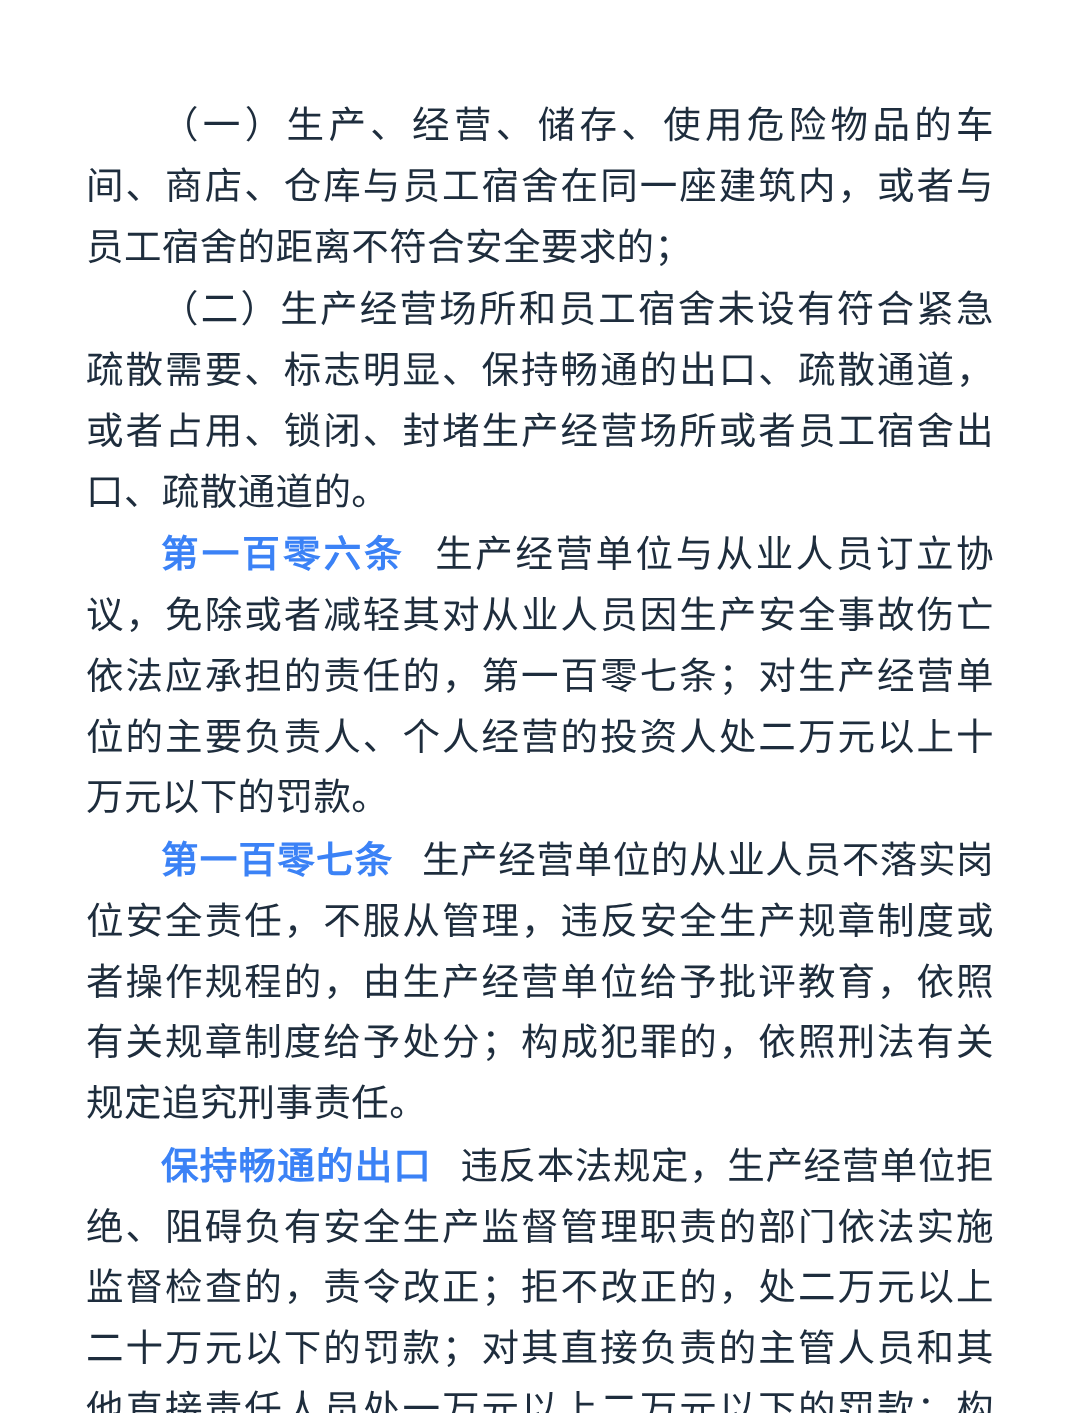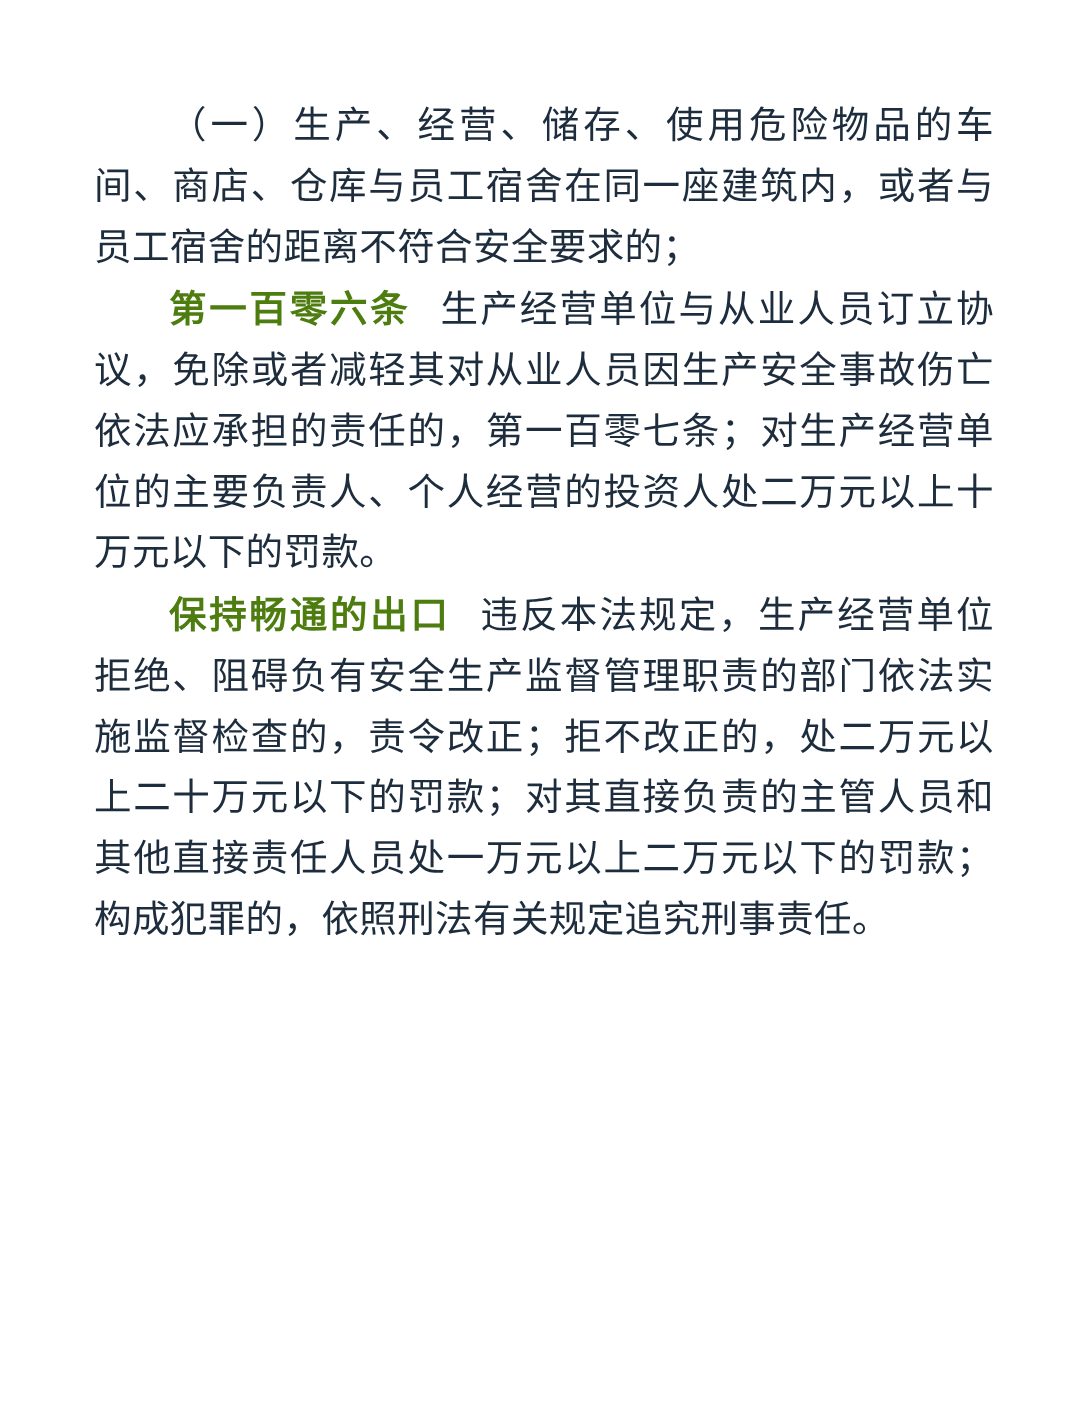--- a/index.html
+++ b/index.html
@@ -24,45 +24,49 @@
   }
   .doc-body {
     font-size: 37.5px;
     line-height: 1.62;
     letter-spacing: 0.4px;
     text-align: justify;
     text-justify: inter-ideograph;
     color: #1e2d3d;
   }
   p.para {
-    margin: 0 0 2px 8px;
+    margin: 0 0 2px 0;
     text-indent: 2em;
   }
   .art-label {
     font-weight: bold;
     letter-spacing: 1px;
-    color: #4d7c0f;
+    color: #3b82f6;
   }
   .art-gap {
     display: inline-block;
     width: 0.75em;
   }
 </style>
 </head>
 <body>
 
 <div class="page">
   <div class="doc-body">
 
     <p class="para">（一）生产、经营、储存、使用危险物品的车间、商店、仓库与员工宿舍在同一座建筑内，或者与员工宿舍的距离不符合安全要求的；</p>
 
+    <p class="para">（二）生产经营场所和员工宿舍未设有符合紧急疏散需要、标志明显、保持畅通的出口、疏散通道，或者占用、锁闭、封堵生产经营场所或者员工宿舍出口、疏散通道的。</p>
 
     <p class="para">
       <span class="art-label">第一百零六条</span><span class="art-gap"></span><span>生产经营单位与从业人员订立协议，免除或者减轻其对从业人员因生产安全事故伤亡依法应承担的责任的，第一百零七条；对生产经营单位的主要负责人、个人经营的投资人处二万元以上十万元以下的罚款。</span>
     </p>
 
+    <p class="para">
+      <span class="art-label">第一百零七条</span><span class="art-gap"></span><span>生产经营单位的从业人员不落实岗位安全责任，不服从管理，违反安全生产规章制度或者操作规程的，由生产经营单位给予批评教育，依照有关规章制度给予处分；构成犯罪的，依照刑法有关规定追究刑事责任。</span>
+    </p>
 
     <p class="para">
       <span class="art-label">保持畅通的出口</span><span class="art-gap"></span><span>违反本法规定，生产经营单位拒绝、阻碍负有安全生产监督管理职责的部门依法实施监督检查的，责令改正；拒不改正的，处二万元以上二十万元以下的罚款；对其直接负责的主管人员和其他直接责任人员处一万元以上二万元以下的罚款；构成犯罪的，依照刑法有关规定追究刑事责任。</span>
     </p>
 
   </div>
 </div>
 
 </body></html>

